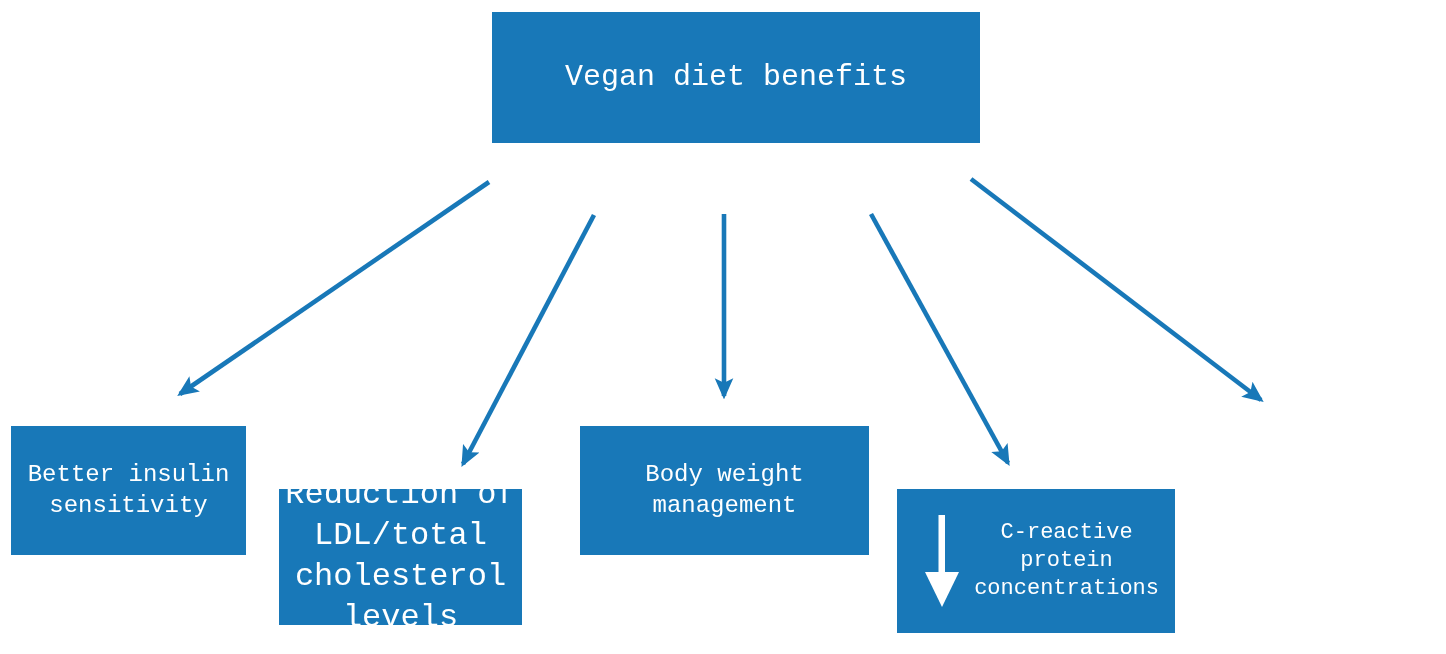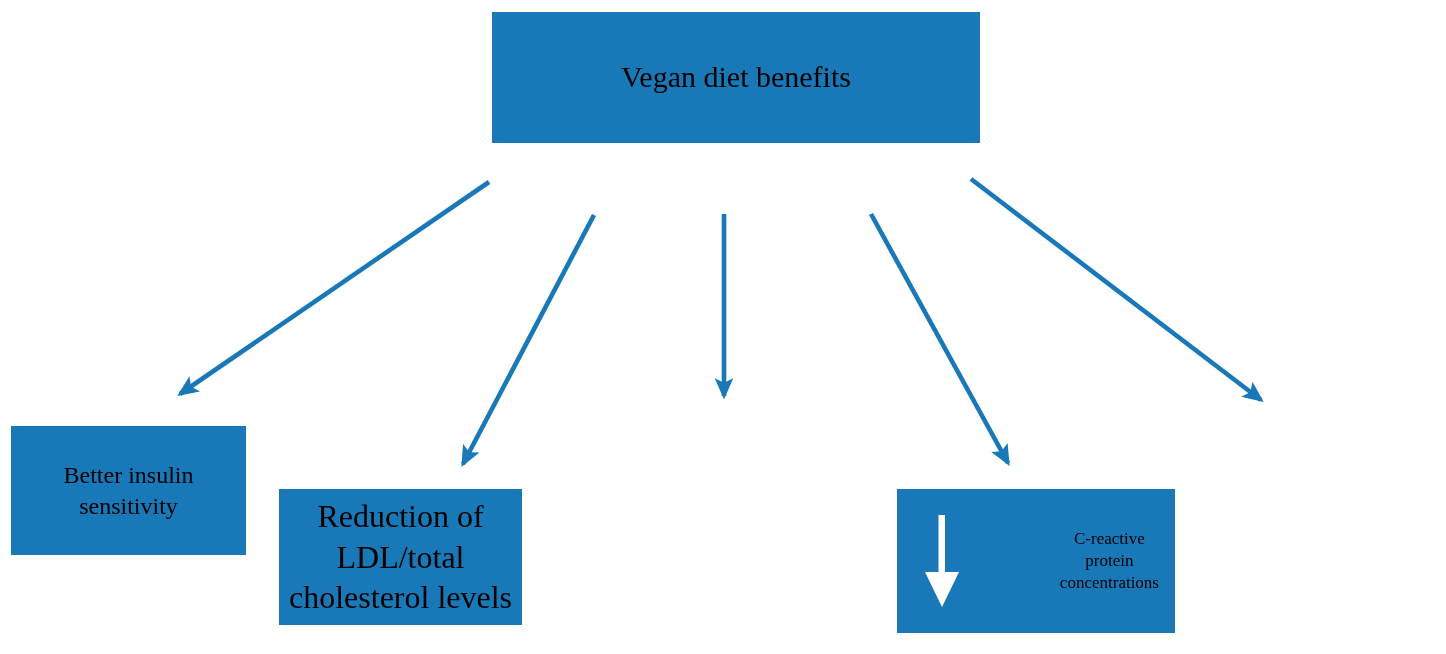--- a/index.html
+++ b/index.html
@@ -11,27 +11,28 @@
     position: relative;
     width: 1446px;
     height: 654px;
     background: #ffffff;
     overflow: hidden;
     font-family: "Liberation Serif", "DejaVu Serif", serif;
   }
   .node {
     position: absolute;
     background: #1878b8;
-    color: #000000;
+    color: #ffffff;
     display: flex;
     align-items: center;
     justify-content: center;
     text-align: center;
     box-sizing: border-box;
     line-height: 1.28;
+    font-family: Liberation Mono, monospace;
     -webkit-font-smoothing: antialiased;
   }
   .node .label {
     display: block;
     white-space: pre-line;
     padding: 0 6px;
   }
 
   
   #node-root {
@@ -62,21 +63,21 @@
     top: 426px;
     width: 289px;
     height: 129px;
     font-size: 24px;
   }
   #node-crp {
     left: 897px;
     top: 489px;
     width: 278px;
     height: 144px;
-    font-size: 17px;
+    font-size: 22px;
     justify-content: flex-end;
   }
   #node-crp .label {
     padding-right: 16px;
   }
   #node-cvd {
     left: 1216px;
     top: 426px;
     width: 226px;
     height: 125px;
@@ -132,20 +133,24 @@
     <span class="label">Better insulin
 sensitivity</span>
   </div>
 
   <div class="node" id="node-ldl">
     <span class="label">Reduction of
 LDL/total
 cholesterol levels</span>
   </div>
 
+  <div class="node" id="node-bodyweight">
+    <span class="label">Body weight
+management</span>
+  </div>
 
   <div class="node" id="node-crp">
     <svg class="inline-down-arrow" viewBox="0 0 38 92" aria-hidden="true">
       <rect x="15.5" y="0" width="6.5" height="60" fill="#ffffff"></rect>
       <path d="M 2 57 L 36 57 L 19 92 Z" fill="#ffffff"></path>
     </svg>
     <span class="label">C-reactive
 protein
 concentrations</span>
   </div>

